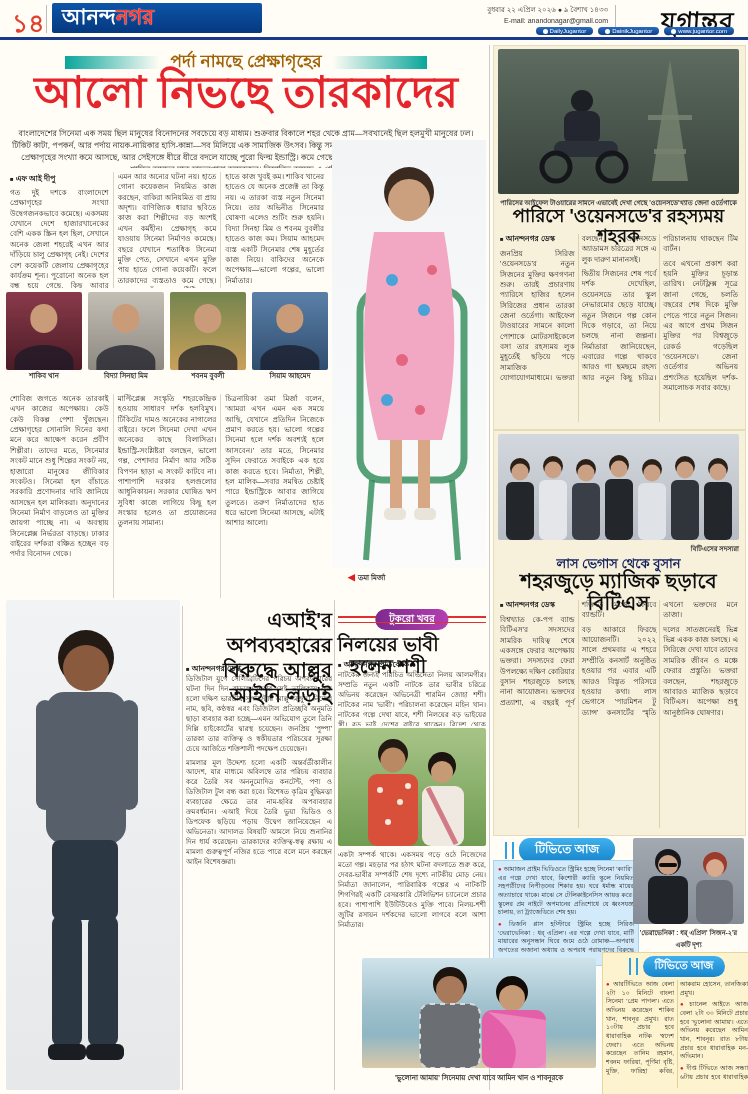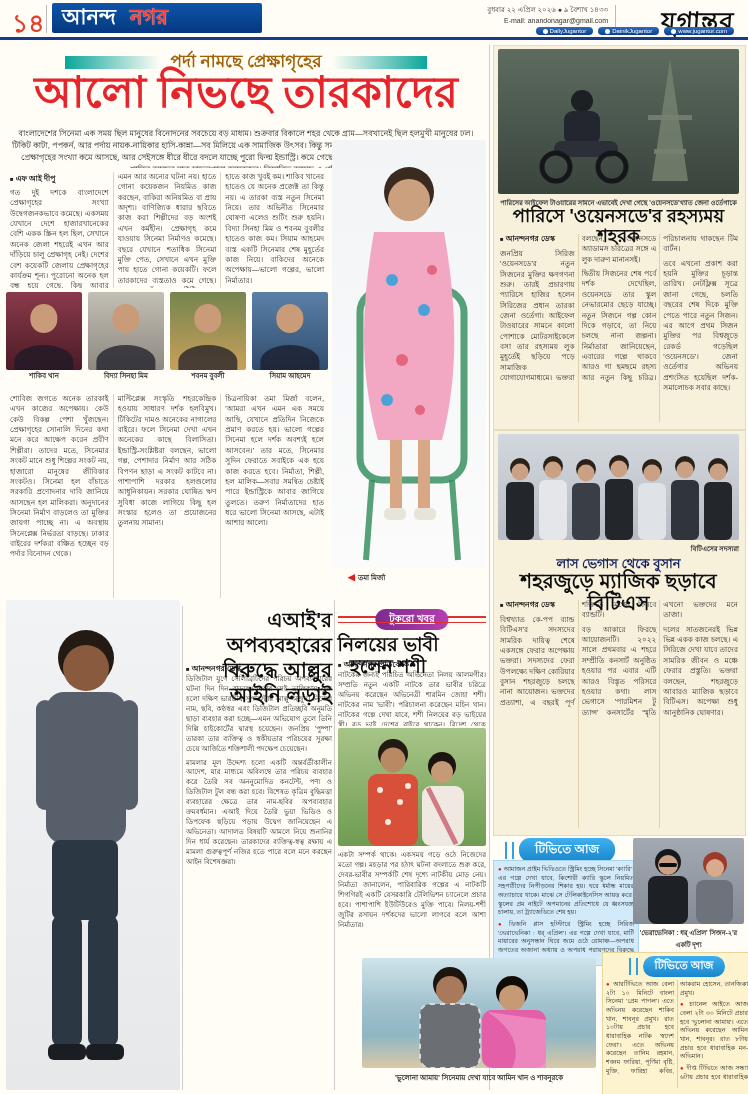--- a/index.html
+++ b/index.html
@@ -78,21 +78,21 @@
   .arrow-red{color:#e02020;font-size:9px;margin-right:3px;}
   .beach-cap{font-size:7px;font-weight:bold;color:#2e2e2e;text-align:center;}
 </style>
 </head>
 <body>
 
 <div class="page">
 
   <div class="abs pageno" style="left:12px;top:4px;">১৪</div>
   <div class="abs head-div" style="left:46px;top:5px;height:28px;"></div>
-  <div class="abs masthead" style="left:52px;top:3px;width:190px;height:30px;gap:14px;">
+  <div class="abs masthead" style="left:52px;top:3px;width:190px;height:30px;">
     <span class="m1">আনন্দ</span>
       <span class="m2">নগর</span>
   </div>
   <div class="abs dateblock" style="right:140px;top:5px;">
     <div>বুধবার ২২ এপ্রিল ২০২৬ ● ৯ বৈশাখ ১৪৩৩</div>
     <div>E-mail: anandonagar@gmail.com</div>
   </div>
   <div class="abs head-div" style="right:132px;top:5px;height:26px;"></div>
   <div class="abs logo" style="right:14px;top:2px;">যুগান্তর</div>
   <div class="abs socialrow" style="right:14px;top:27px;">

